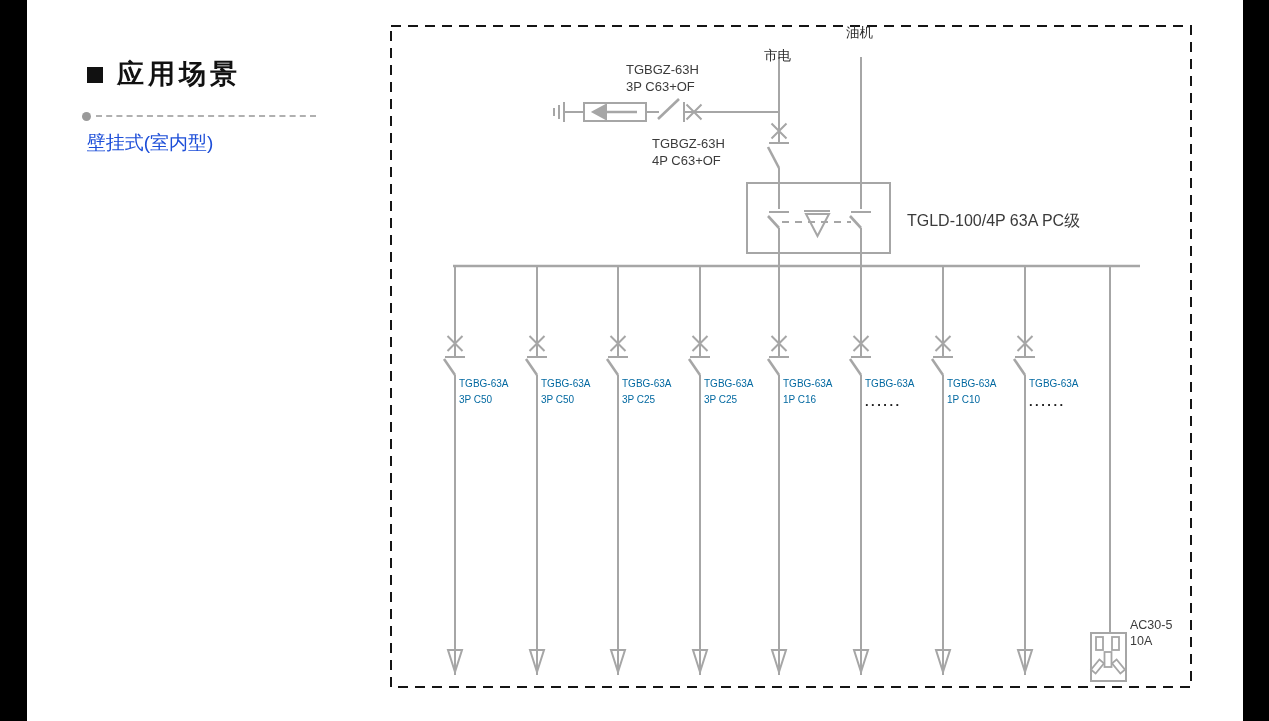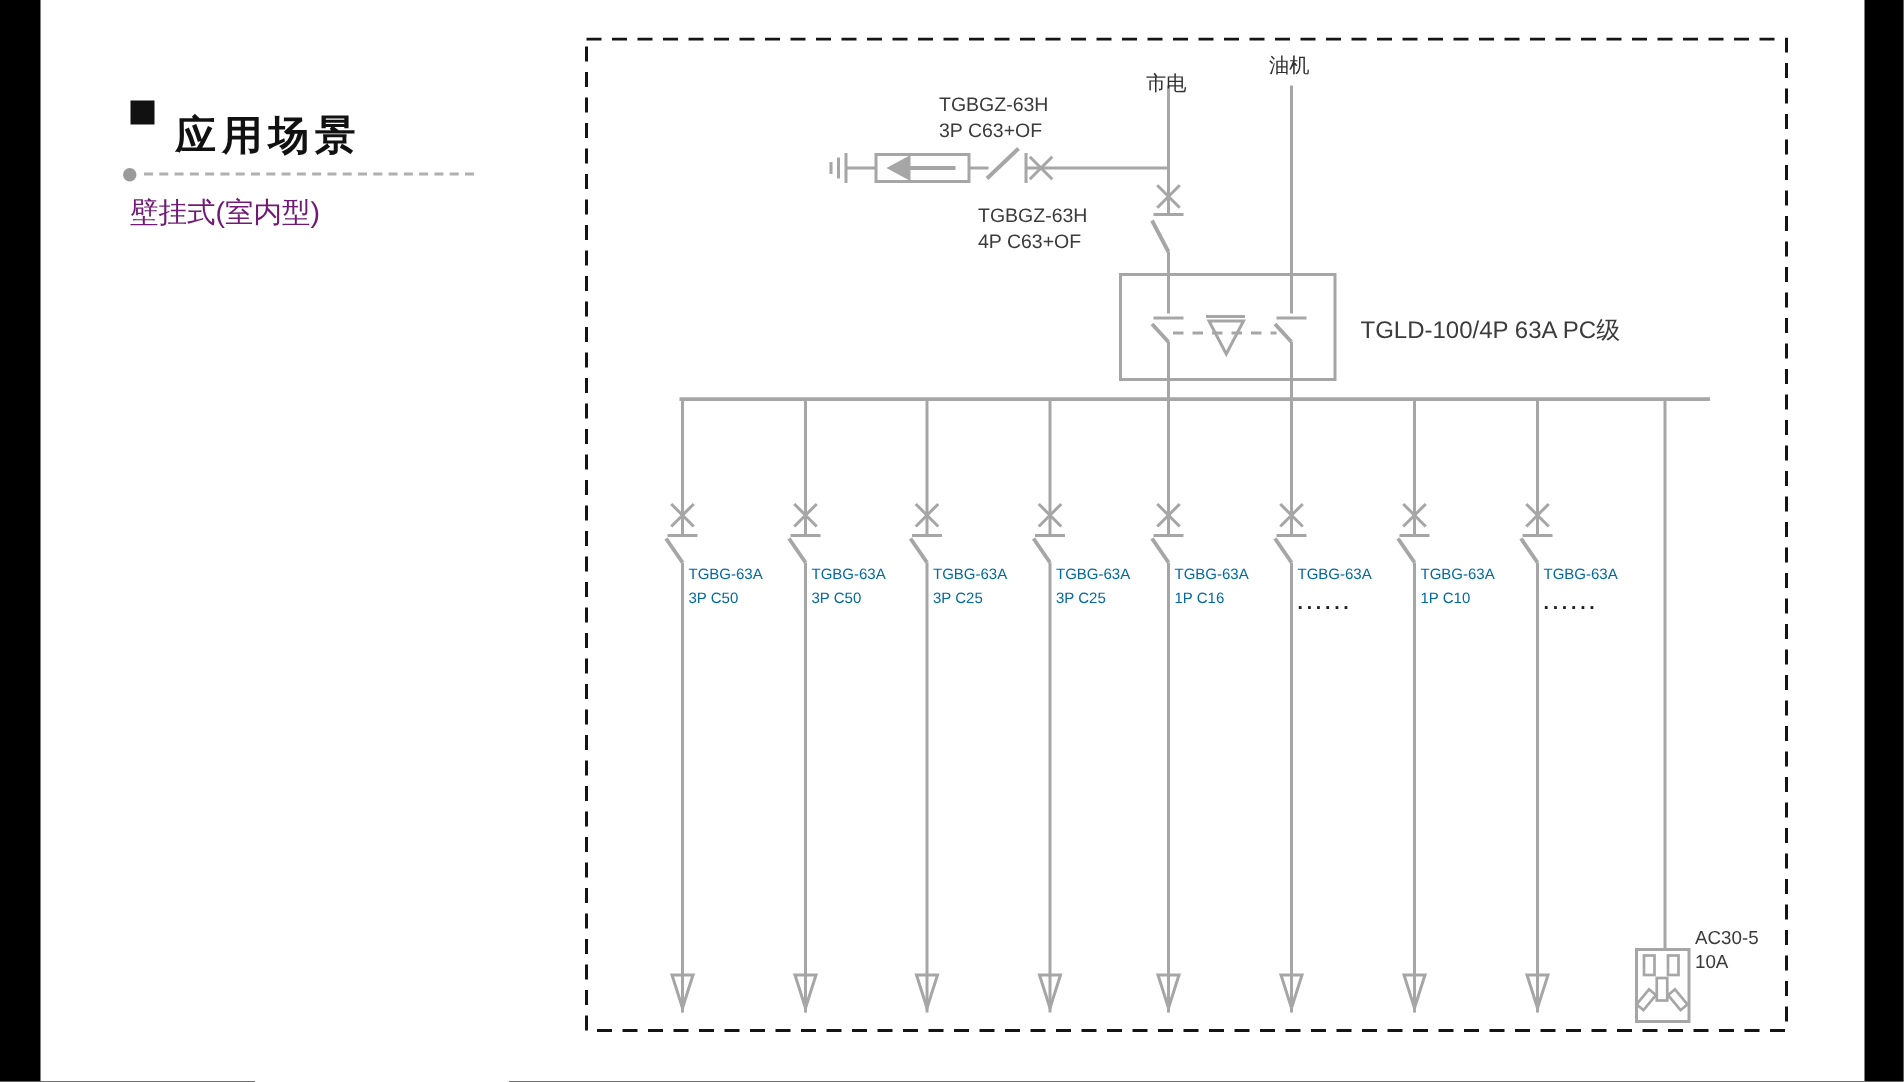--- a/index.html
+++ b/index.html
@@ -8,27 +8,27 @@
     font-family:"Liberation Sans","DejaVu Sans",sans-serif;overflow:hidden;
   }
   .edge-strip{position:absolute;top:0;height:721px;background:#000;}
   #strip-left{left:0;width:27px;}
   #strip-right{left:1243px;width:26px;}
 
   
   #sidebar{position:absolute;left:0;top:0;}
   #title-row{position:absolute;left:87px;top:56px;white-space:nowrap;}
   #title-bullet{position:absolute;left:0;top:11px;width:16px;height:16px;background:#111;}
-  #page-title{position:absolute;left:30px;top:16px;font-size:27px;font-weight:bold;
+  #page-title{position:absolute;left:30px;top:0;font-size:27px;font-weight:bold;
     letter-spacing:4px;color:#111;white-space:nowrap;}
   #separator{position:absolute;left:82px;top:112px;width:236px;height:10px;}
   #separator-dot{position:absolute;left:0;top:0;width:9px;height:9px;border-radius:50%;background:#9a9a9a;}
   #separator-line{position:absolute;left:14px;top:3px;width:220px;border-top:2px dashed #b0b0b0;}
   #sidebar-items{position:absolute;left:84px;top:126px;width:132px;text-align:center;
-    font-size:19px;color:#701a75;}
+    font-size:19px;color:#1d4ed8;}
   .sidebar-item{height:34px;line-height:34px;white-space:nowrap;}
 
   
   #panel{position:absolute;left:390px;top:25px;width:802px;height:663px;}
   #diagram-svg{position:absolute;left:0;top:0;}
   .dlabel{position:absolute;color:#3b3b3b;font-size:13px;white-space:nowrap;line-height:17px;}
   .source-label{font-size:13.5px;color:#2e2e2e;}
   .branch-model,.branch-spec{position:absolute;font-size:10px;color:#0369a1;white-space:nowrap;}
   .branch-spec.dots{font-weight:bold;letter-spacing:2.5px;font-size:13px;color:#1d1d1d;}
   .center{}
@@ -130,21 +130,21 @@
         <rect x="701" y="608" width="35" height="48"></rect>
         <rect x="706" y="612" width="7" height="13" stroke-width="1.8"></rect>
         <rect x="722" y="612" width="7" height="13" stroke-width="1.8"></rect>
         <rect x="714.5" y="627" width="7" height="15" stroke-width="1.8"></rect>
         <rect x="704.5" y="635" width="6" height="13" stroke-width="1.8" transform="rotate(40 707.5 641.5)"></rect>
         <rect x="725.5" y="635" width="6" height="13" stroke-width="1.8" transform="rotate(-40 728.5 641.5)"></rect>
       </g>
     </svg>
 
     <div class="dlabel source-label" style="left:374px;top:22px;">市电</div>
-    <div class="dlabel source-label" style="left:456px;top:10px;">油机</div>
+    <div class="dlabel source-label" style="left:456px;top:0;font-family:Liberation Mono, monospace;">油机</div>
 
     <div class="dlabel center" style="left:236px;top:36px;width:120px;">
       <div>TGBGZ-63H</div>
       <div>3P C63+OF</div>
     </div>
 
     <div class="dlabel center" style="left:262px;top:110px;width:120px;">
       <div>TGBGZ-63H</div>
       <div>4P C63+OF</div>
     </div>

